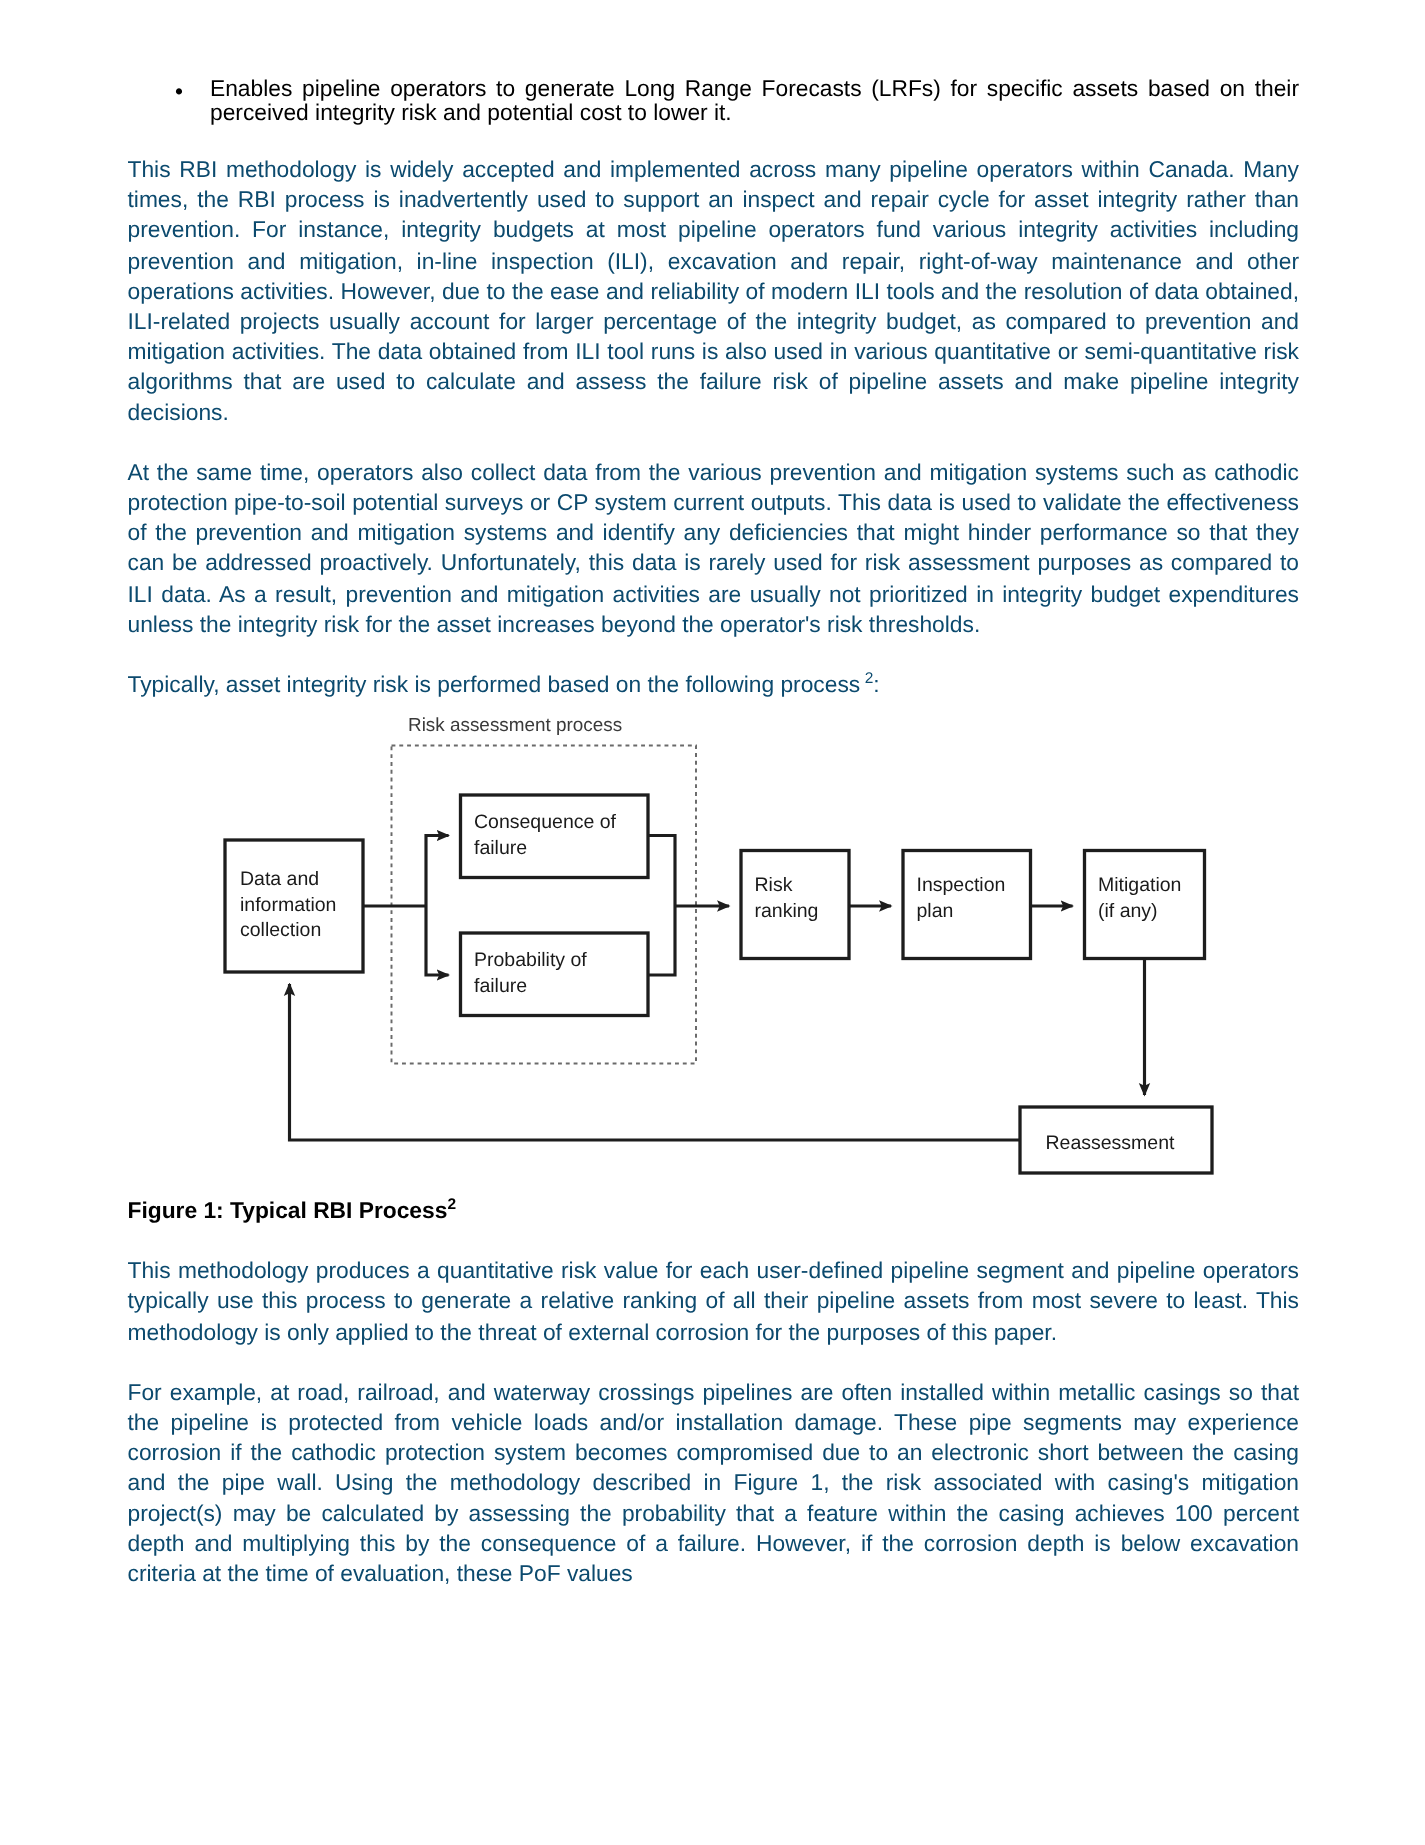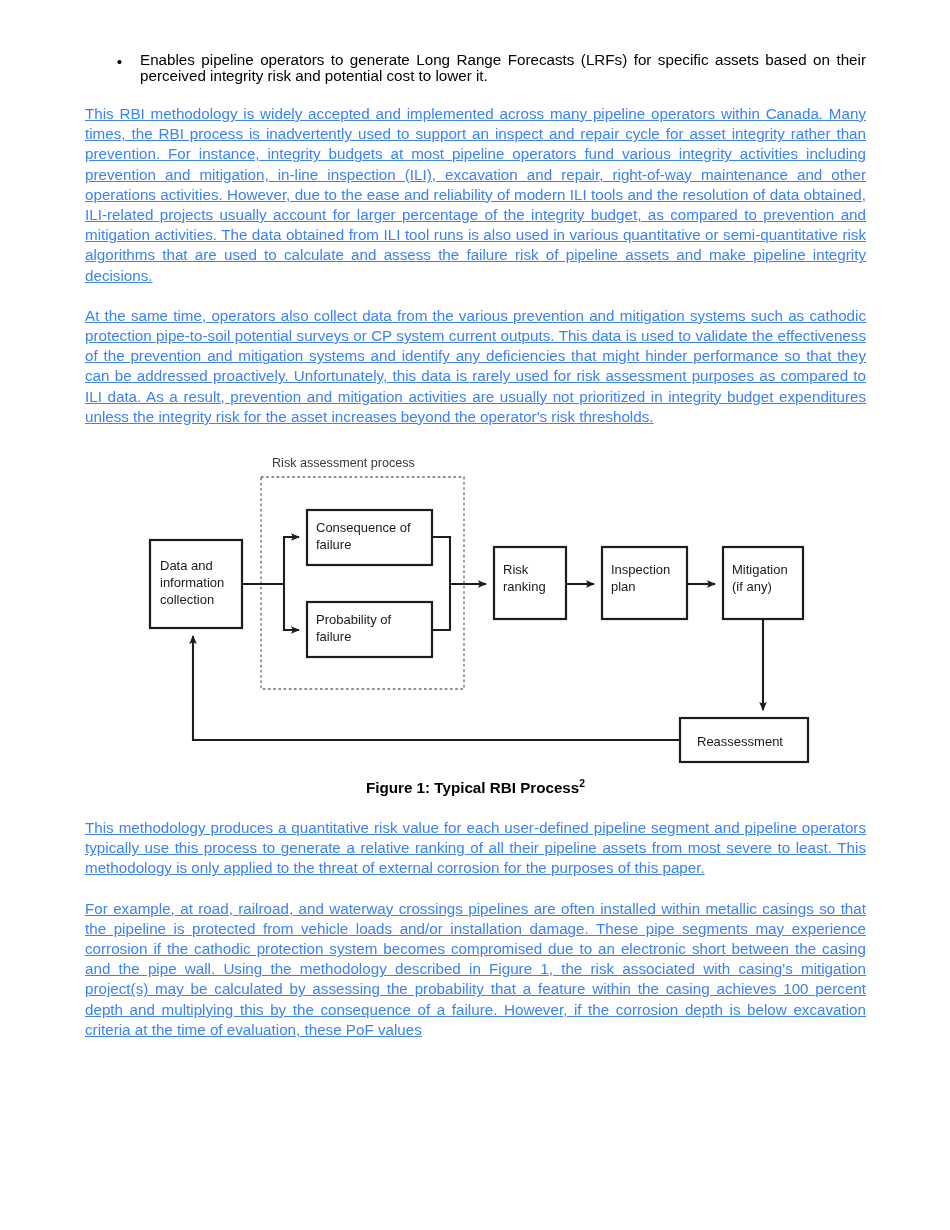--- a/index.html
+++ b/index.html
@@ -23,22 +23,21 @@
     left: 85px;
     top: 0;
     width: 781px;
   }
   p.body-text {
     margin: 0;
     font-size: 15.2px;
     line-height: 20.2px;
     text-align: justify;
     text-justify: inter-word;
-    color: #3b82f6;
-    text-decoration: underline;
+    color: #0c4a6e;
   }
   .spacer-para { height: 20px; }
   .bullet-row {
     display: flex;
     margin: 0;
     padding: 0;
   }
   .bullet-mark {
     width: 55px;
     flex: 0 0 55px;
@@ -68,21 +67,21 @@
     height: 330px;
   }
   .diagram {
     position: absolute;
     left: 0;
     top: 0;
     width: 781px;
     height: 330px;
   }
   .fig-caption {
-    text-align: center;
+    text-align: left;
     font-size: 15.2px;
     font-weight: bold;
     margin: 0;
     padding-top: 2px;
   }
   .node-label {
     font-family: "Liberation Sans", sans-serif;
     font-size: 13px;
     fill: #1a1a1a;
   }
@@ -123,20 +122,21 @@
     <div class="spacer-para"></div>
 
     <p class="body-text">This RBI methodology is widely accepted and implemented across many pipeline operators within Canada. Many times, the RBI process is inadvertently used to support an inspect and repair cycle for asset integrity rather than prevention. For instance, integrity budgets at most pipeline operators fund various integrity activities including prevention and mitigation, in-line inspection (ILI), excavation and repair, right-of-way maintenance and other operations activities. However, due to the ease and reliability of modern ILI tools and the resolution of data obtained, ILI-related projects usually account for larger percentage of the integrity budget, as compared to prevention and mitigation activities. The data obtained from ILI tool runs is also used in various quantitative or semi-quantitative risk algorithms that are used to calculate and assess the failure risk of pipeline assets and make pipeline integrity decisions.</p>
 
     <div class="spacer-para"></div>
 
     <p class="body-text">At the same time, operators also collect data from the various prevention and mitigation systems such as cathodic protection pipe-to-soil potential surveys or CP system current outputs. This data is used to validate the effectiveness of the prevention and mitigation systems and identify any deficiencies that might hinder performance so that they can be addressed proactively. Unfortunately, this data is rarely used for risk assessment purposes as compared to ILI data. As a result, prevention and mitigation activities are usually not prioritized in integrity budget expenditures unless the integrity risk for the asset increases beyond the operator's risk thresholds.</p>
 
     <div class="spacer-para"></div>
 
+    <p class="body-text"><span>Typically, asset integrity risk is performed based on the following process</span><sup class="sup-spaced">2</sup><span>:</span></p>
 
     <div class="figure-wrap">
       <svg class="diagram" viewBox="0 0 781 330">
         <defs>
           <marker id="arrow" markerWidth="9" markerHeight="9" refX="8" refY="4.2" orient="auto" markerUnits="userSpaceOnUse">
             <path d="M0,0.4 L9,4.2 L0,8 L1.8,4.2 Z" fill="#1d1d1d"></path>
           </marker>
         </defs>
 
         <rect class="dashed-rect" x="176" y="30" width="203" height="212"></rect>

